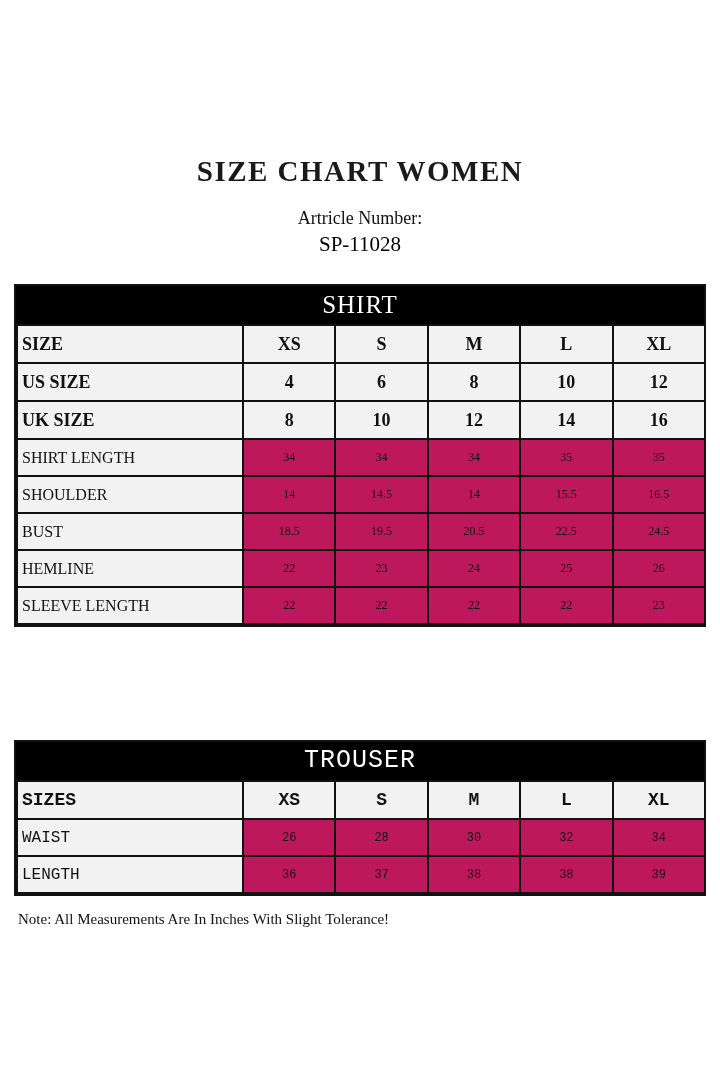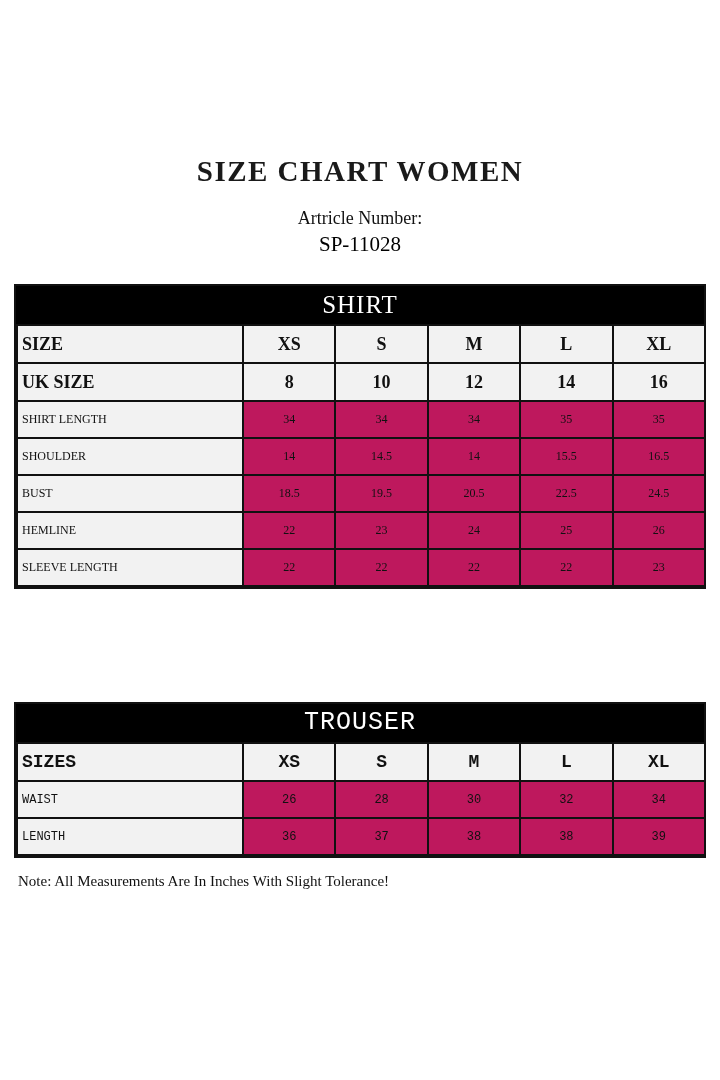--- a/index.html
+++ b/index.html
@@ -71,21 +71,21 @@
     font-weight: 400;
   }
   tr.header-row th, tr.header-row td {
     height: 38px;
     font-weight: 700;
     font-size: 18px;
     background: #f2f2f2;
   }
   tr.measure-row { height: 37px; }
   tr.measure-row th.label-cell {
-    font-size: 12px;
+    font-size: 16px;
     font-weight: 400;
   }
   tr.measure-row td {
     font-size: 12px;
     background: #be185d;
   }
 
   .note {
     margin: 15px 0 0 18px;
     font-size: 15px;
@@ -116,20 +116,28 @@
       <tbody>
           <tr class="header-row">
             <th class="label-cell">SIZE</th>
             <td>XS</td>
             <td>S</td>
             <td>M</td>
             <td>L</td>
             <td>XL</td>
           </tr>
           <tr class="header-row">
+            <th class="label-cell">US SIZE</th>
+            <td>4</td>
+            <td>6</td>
+            <td>8</td>
+            <td>10</td>
+            <td>12</td>
+          </tr>
+          <tr class="header-row">
             <th class="label-cell">UK SIZE</th>
             <td>8</td>
             <td>10</td>
             <td>12</td>
             <td>14</td>
             <td>16</td>
           </tr>
           <tr class="measure-row">
             <th class="label-cell">SHIRT LENGTH</th>
             <td>34</td>

